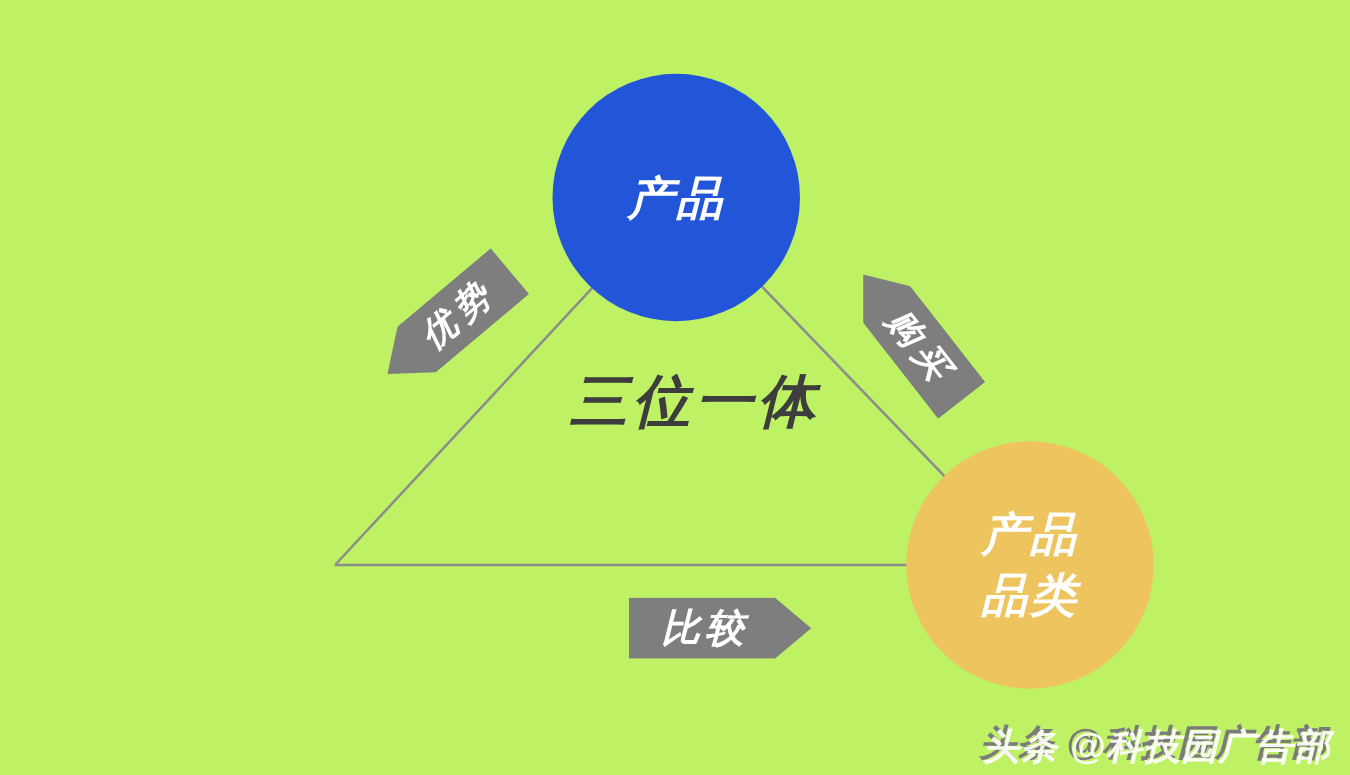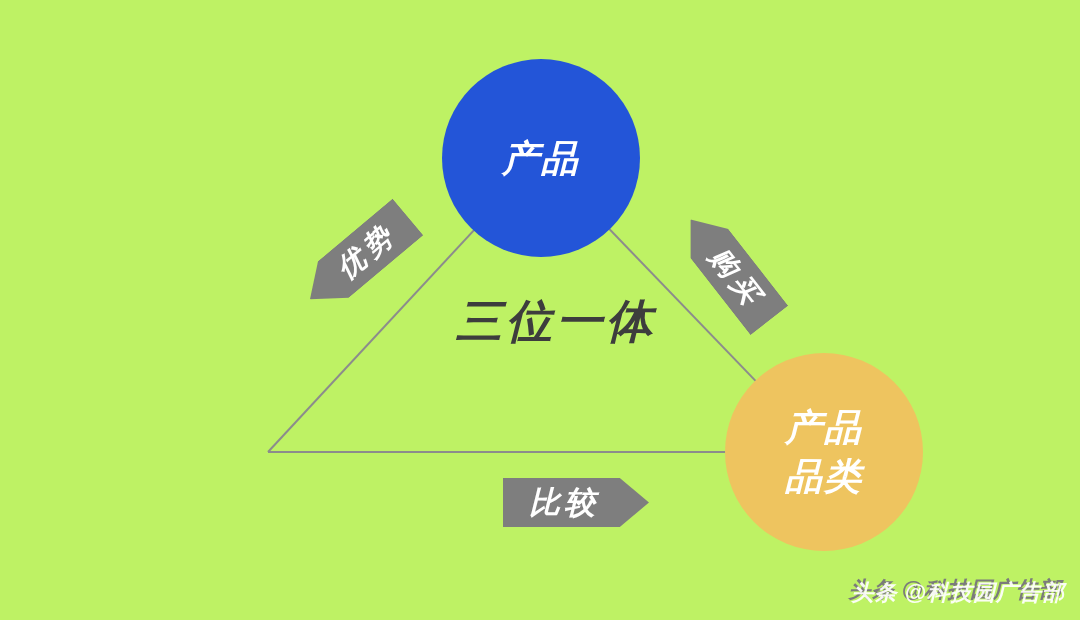--- a/index.html
+++ b/index.html
@@ -106,21 +106,21 @@
     font-size: 31px;
     letter-spacing: 4px;
     padding-right: 24px;
   }
 
   .watermark {
     position: absolute;
     right: 18px;
     top: 575px;
     z-index: 4;
-    font-size: 22px;
+    font-size: 29px;
     font-weight: bold;
     letter-spacing: 1px;
     color: #7b7b7b;
     white-space: nowrap;
     text-align: center;
   }
   .watermark::after {
     content: attr(data-text);
     position: absolute;
     left: 3px;

